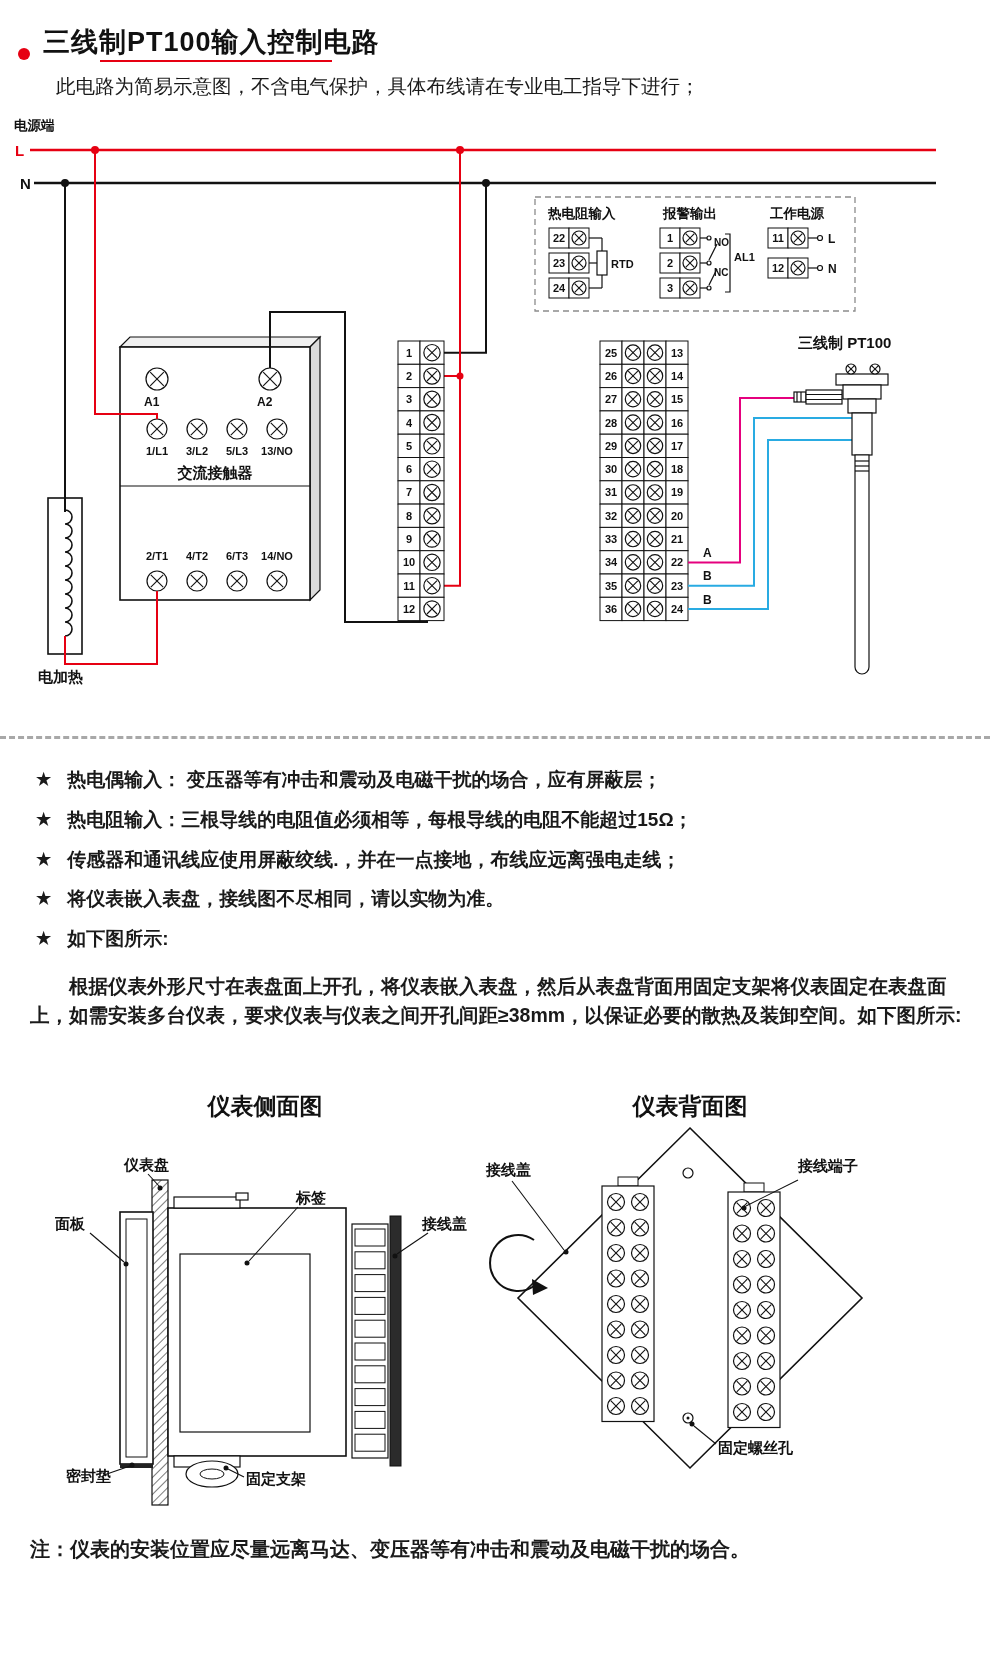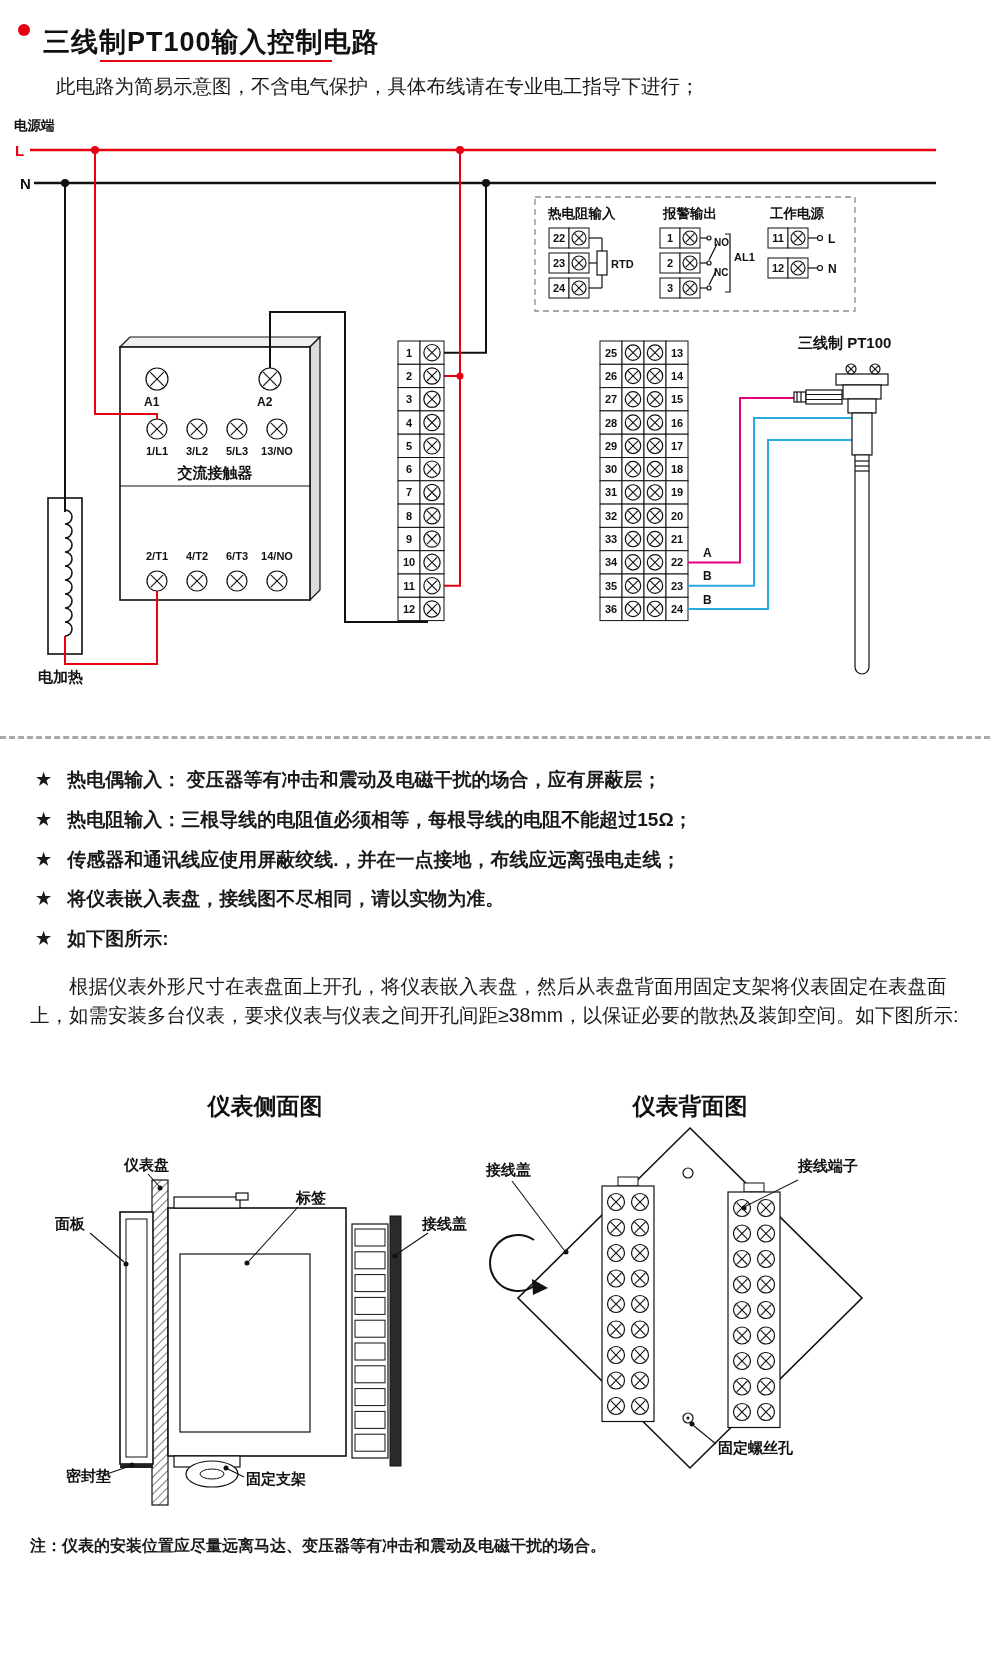--- a/index.html
+++ b/index.html
@@ -1,29 +1,29 @@
 <!DOCTYPE html>
 <html><head>
 <meta charset="utf-8">
 <style>
   *{margin:0;padding:0;box-sizing:border-box}
   html,body{background:#fff}
   body{width:990px;height:1677px;position:relative;font-family:"Liberation Sans",sans-serif;color:#1a1a1a}
   .page{position:absolute;inset:0;width:990px;height:1677px;background:#fff;overflow:hidden}
-  .title-row{position:absolute;top:24px;left:18px;display:flex;align-items:flex-start;gap:13px}
+  .title-row{position:absolute;top:24px;left:18px;display:flex;align-items:flex-end;gap:13px}
   .bullet{width:12px;height:12px;border-radius:50%;background:#e60012;flex:0 0 auto}
   .title-row h1{font-size:27px;font-weight:bold;letter-spacing:1px;color:#111}
   .title-underline{position:absolute;top:60px;left:100px;width:232px;height:2px;background:#e60012}
   .subtitle{position:absolute;top:73px;left:56px;font-size:19.5px;font-weight:normal}
   .sep{position:absolute;top:736px;left:0;width:990px;border-top:3px dashed #a8a8a8}
   .notes{position:absolute;top:768px;left:36px;width:930px}
   .note{display:flex;gap:16px;margin-bottom:16px;font-size:19px;font-weight:bold;line-height:1.25}
   .star{font-size:17px;line-height:1.4}
-  .para{position:absolute;top:972px;left:30px;width:938px;font-size:19.5px;font-weight:normal;line-height:1.5;text-indent:2em}
-  .footer{position:absolute;top:1536px;left:30px;width:950px;font-size:16px;font-weight:bold}
+  .para{position:absolute;top:972px;left:30px;width:938px;font-size:19.5px;font-weight:bold;line-height:1.5;text-indent:2em}
+  .footer{position:absolute;top:1536px;left:30px;width:950px;font-size:20px;font-weight:bold}
   .abs{position:absolute;left:0}
   
   svg text{fill:#111;font-weight:bold;font-family:"Liberation Sans",sans-serif}
   .t10{font-size:10px}.t11{font-size:11px}.t12{font-size:12px}
   .t13{font-size:13.5px}.t15{font-size:15px}
   .tc{text-anchor:middle}
   .red{fill:#e60012}
   .tserif{font-family:"Liberation Serif",serif;font-size:23px;font-weight:bold}
   .rail-red{stroke:#e60012;stroke-width:2.5;fill:none}
   .rail-blk{stroke:#111;stroke-width:2.5;fill:none}

